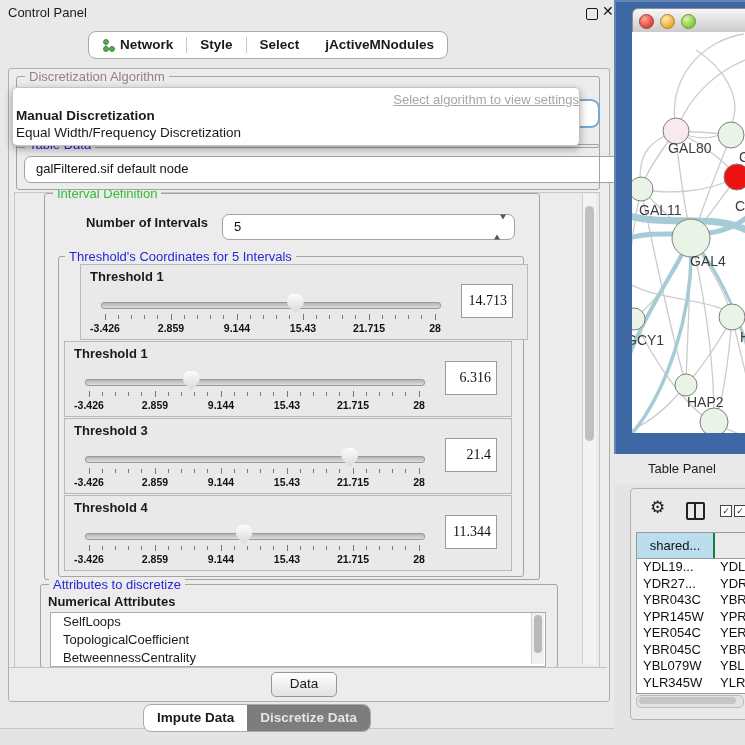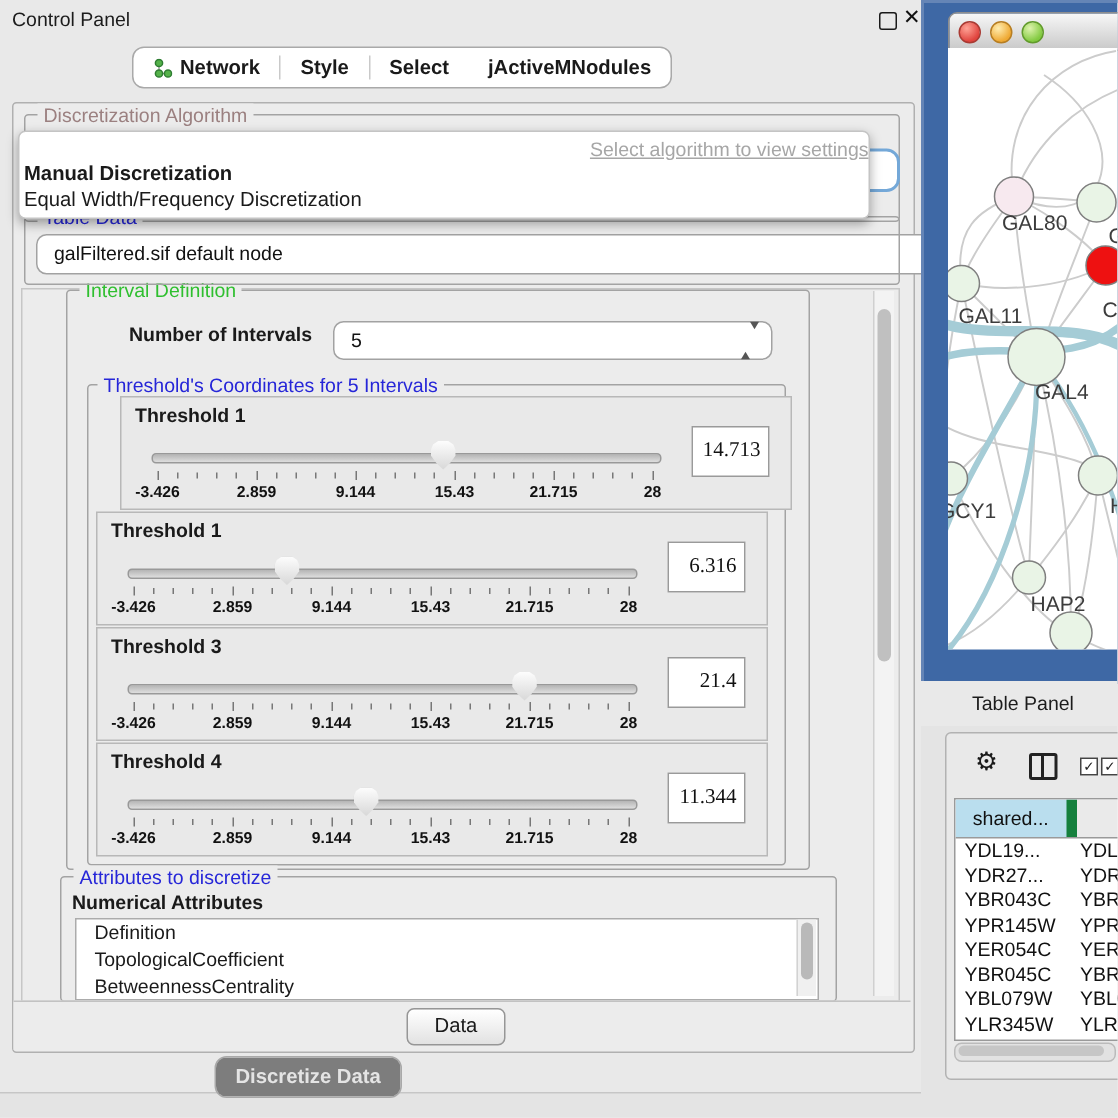--- a/index.html
+++ b/index.html
@@ -96,21 +96,21 @@
   #tp-panel{left:630px;top:488px;width:130px;height:230px;background:#e9e9e9;border:1px solid #b2b2b2;border-radius:4px;}
   #gear-icon{left:650px;top:499px;font-size:17px;color:#1a1a1a;line-height:17px;}
   #cols-icon{left:686px;top:502px;width:15px;height:14px;border:2px solid #222;border-radius:2px;}
   #cols-icon::after{content:"";position:absolute;left:6px;top:0;width:2px;height:14px;background:#222;}
   .chk{width:10px;height:10px;border:1.5px solid #444;background:#fff;font-size:9px;font-weight:bold;line-height:10px;text-align:center;color:#222;}
   #chk1{left:720px;top:505px;}
   #chk2{left:734px;top:505px;}
   #tp-table{left:636px;top:532px;width:170px;height:160px;background:#fff;border:1px solid #9a9a9a;overflow:hidden;}
   .th-row{display:flex;height:25px;border-bottom:1px solid #9a9a9a;}
   .th{line-height:25px;text-align:center;font-size:13px;color:#111;}
-  .th.c1{width:76px;background:#badeee;border-right:7px solid #15803d;}
+  .th.c1{width:76px;background:#badeee;border-right:2px solid #15803d;}
   .th.c2{width:92px;background:#eaeaea;}
   .tr{display:flex;height:16.5px;}
   .td{font-size:13px;line-height:16.5px;color:#111;white-space:nowrap;overflow:hidden;}
   .td.c1{width:76px;padding-left:6px;box-sizing:border-box;}
   .td.c2{padding-left:7px;}
   #tp-hscroll{left:636px;top:695px;width:106px;height:11px;background:#e2e2e2;border:1px solid #bbb;border-radius:5px;}
   #tp-hscroll .thumb{position:absolute;left:2px;top:1px;width:97px;height:7px;border-radius:4px;background:#c6c6c6;}
 </style>
 </head>
 <body>
@@ -350,32 +350,35 @@
           <span>11.344</span>
         </div>
       </div>
     </div>
 
   <div class="abs group" id="attr-group">
     <span class="group-title gt-blue">Attributes to discretize</span>
   </div>
   <div class="abs" id="attr-subtitle">Numerical Attributes</div>
   <div class="abs" id="attr-list">
-      <div class="item">Definition</div>
+      <div class="item">SelfLoops</div>
       <div class="item">TopologicalCoefficient</div>
       <div class="item">BetweennessCentrality</div>
     </div>
   <div class="abs" id="attr-scroll">
       <div class="thumb"></div>
     </div>
 
   <div class="abs" id="apply-bar"></div>
   <div class="abs" id="apply-btn">Data</div>
 
   <div class="abs tabbar" id="bottom-tabs">
+      <div class="tab">
+        <span>Impute Data</span>
+      </div>
       <div class="tab sel">
         <span>Discretize Data</span>
       </div>
     </div>
 </div>
 
 <div class="abs" id="net-frame"></div>
 <div class="abs" id="net-titlebar">
   <div class="tl" id="tl-red"></div>
   <div class="tl" id="tl-yellow"></div>

